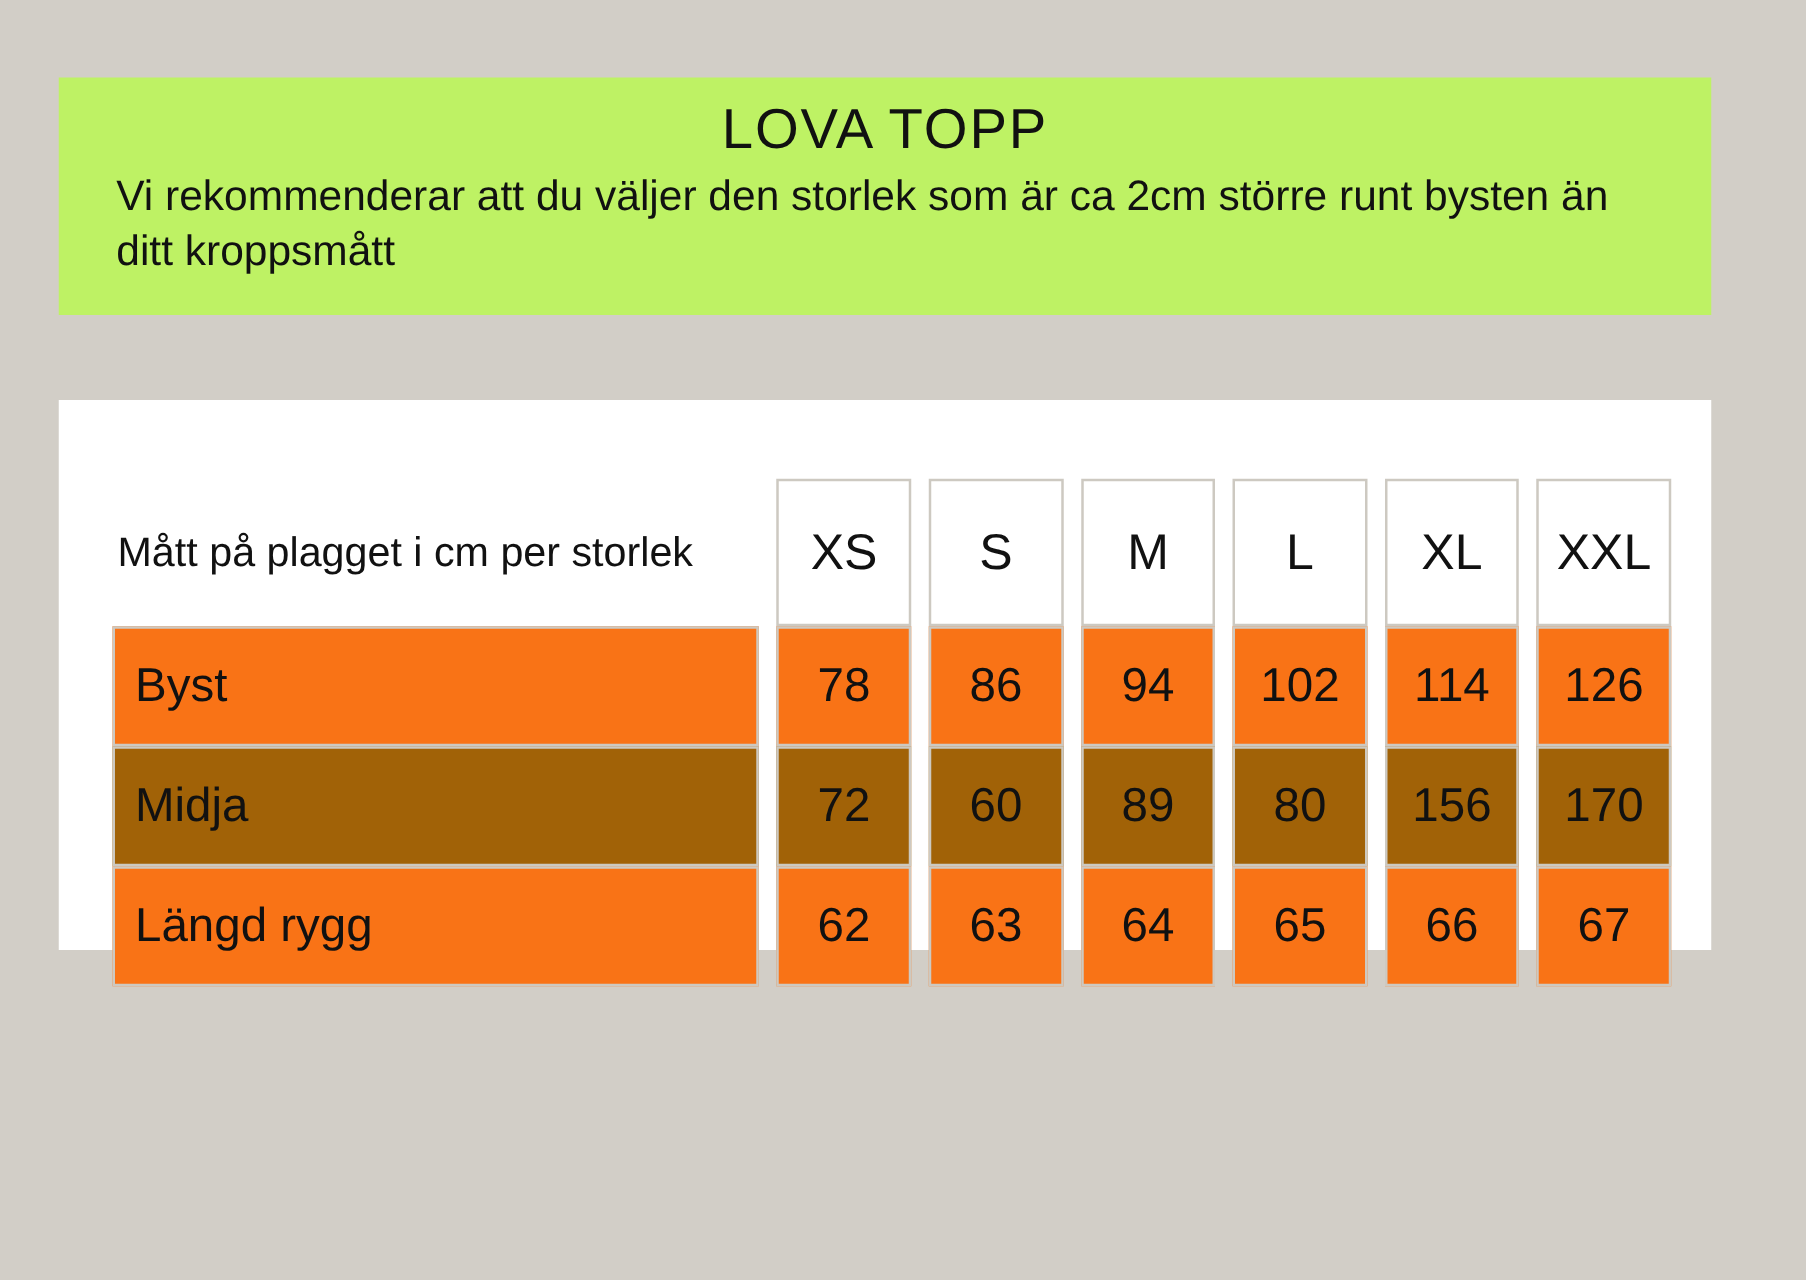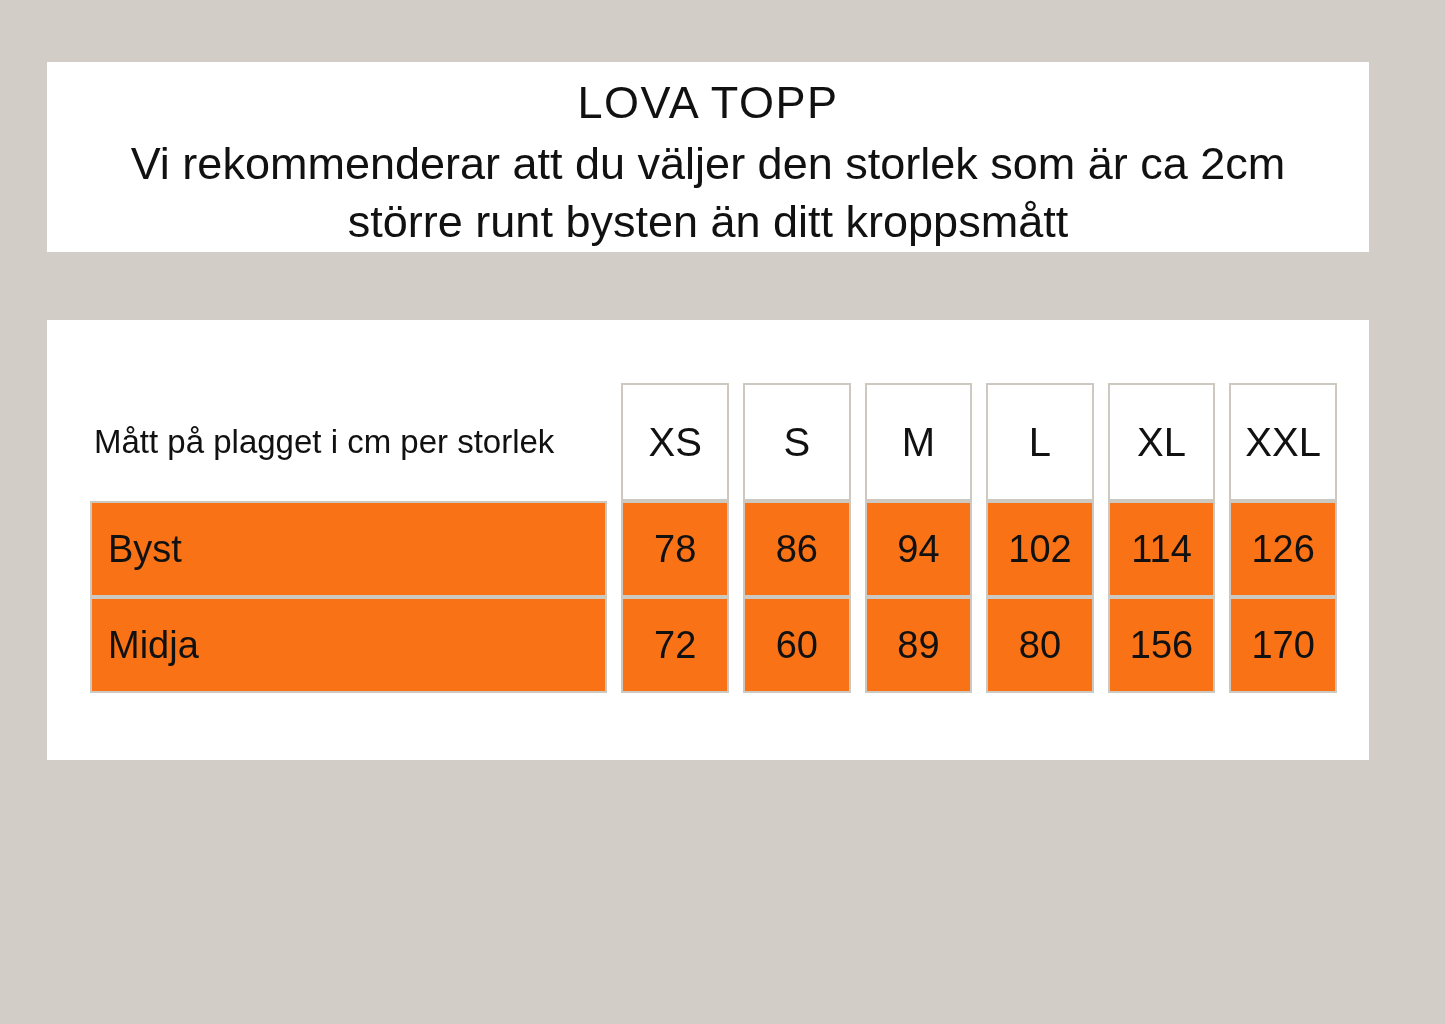--- a/index.html
+++ b/index.html
@@ -23,43 +23,43 @@
     height: 1024px;
   }
 
   
   .header-card {
     position: absolute;
     left: 47px;
     top: 62px;
     width: 1322px;
     height: 190px;
-    background: #ffffff;
+    background: #bef264;
     display: flex;
     flex-direction: column;
     align-items: center;
     justify-content: flex-start;
     padding-top: 14px;
   }
 
   .product-title {
     font-size: 45px;
     font-weight: 300;
     letter-spacing: 1.5px;
     line-height: 1.22;
     color: #111111;
     text-align: center;
   }
 
   .subtitle {
     margin-top: 4px;
-    font-size: 45px;
+    font-size: 34px;
     font-weight: 300;
     line-height: 1.30;
-    text-align: center;
+    text-align: left;
     color: #111111;
     max-width: 1230px;
   }
 
   
   .table-card {
     position: absolute;
     left: 47px;
     top: 320px;
     width: 1322px;
@@ -130,21 +130,21 @@
 
   
   .size-table td.value-cell {
     font-size: 38px;
     font-weight: 300;
     color: #111111;
   }
 
   
   .size-table tbody tr.shaded td { background: #f97316; }
-  .size-table tbody tr.plain  td { background: #f97316; margin-left: 24px; }
+  .size-table tbody tr.plain  td { background: #a16207; margin-left: 24px; }
 </style>
 </head>
 <body>
 
 <div class="page">
 
   <div class="header-card">
     <div class="product-title">LOVA TOPP</div>
     <div class="subtitle">Vi rekommenderar att du väljer den storlek som är ca 2cm större runt bysten än ditt kroppsmått</div>
   </div>
@@ -187,20 +187,29 @@
           <tr class="plain">
             <td class="row-label">Midja</td>
             <td class="value-cell">72</td>
             <td class="value-cell">60</td>
             <td class="value-cell">89</td>
             <td class="value-cell">80</td>
             <td class="value-cell">156</td>
             <td class="value-cell">170</td>
           </tr>
 
+          <tr class="shaded">
+            <td class="row-label">Längd rygg</td>
+            <td class="value-cell">62</td>
+            <td class="value-cell">63</td>
+            <td class="value-cell">64</td>
+            <td class="value-cell">65</td>
+            <td class="value-cell">66</td>
+            <td class="value-cell">67</td>
+          </tr>
 
 
         </tbody>
       </table>
     </div>
   </div>
 
 </div>
 
 </body></html>

